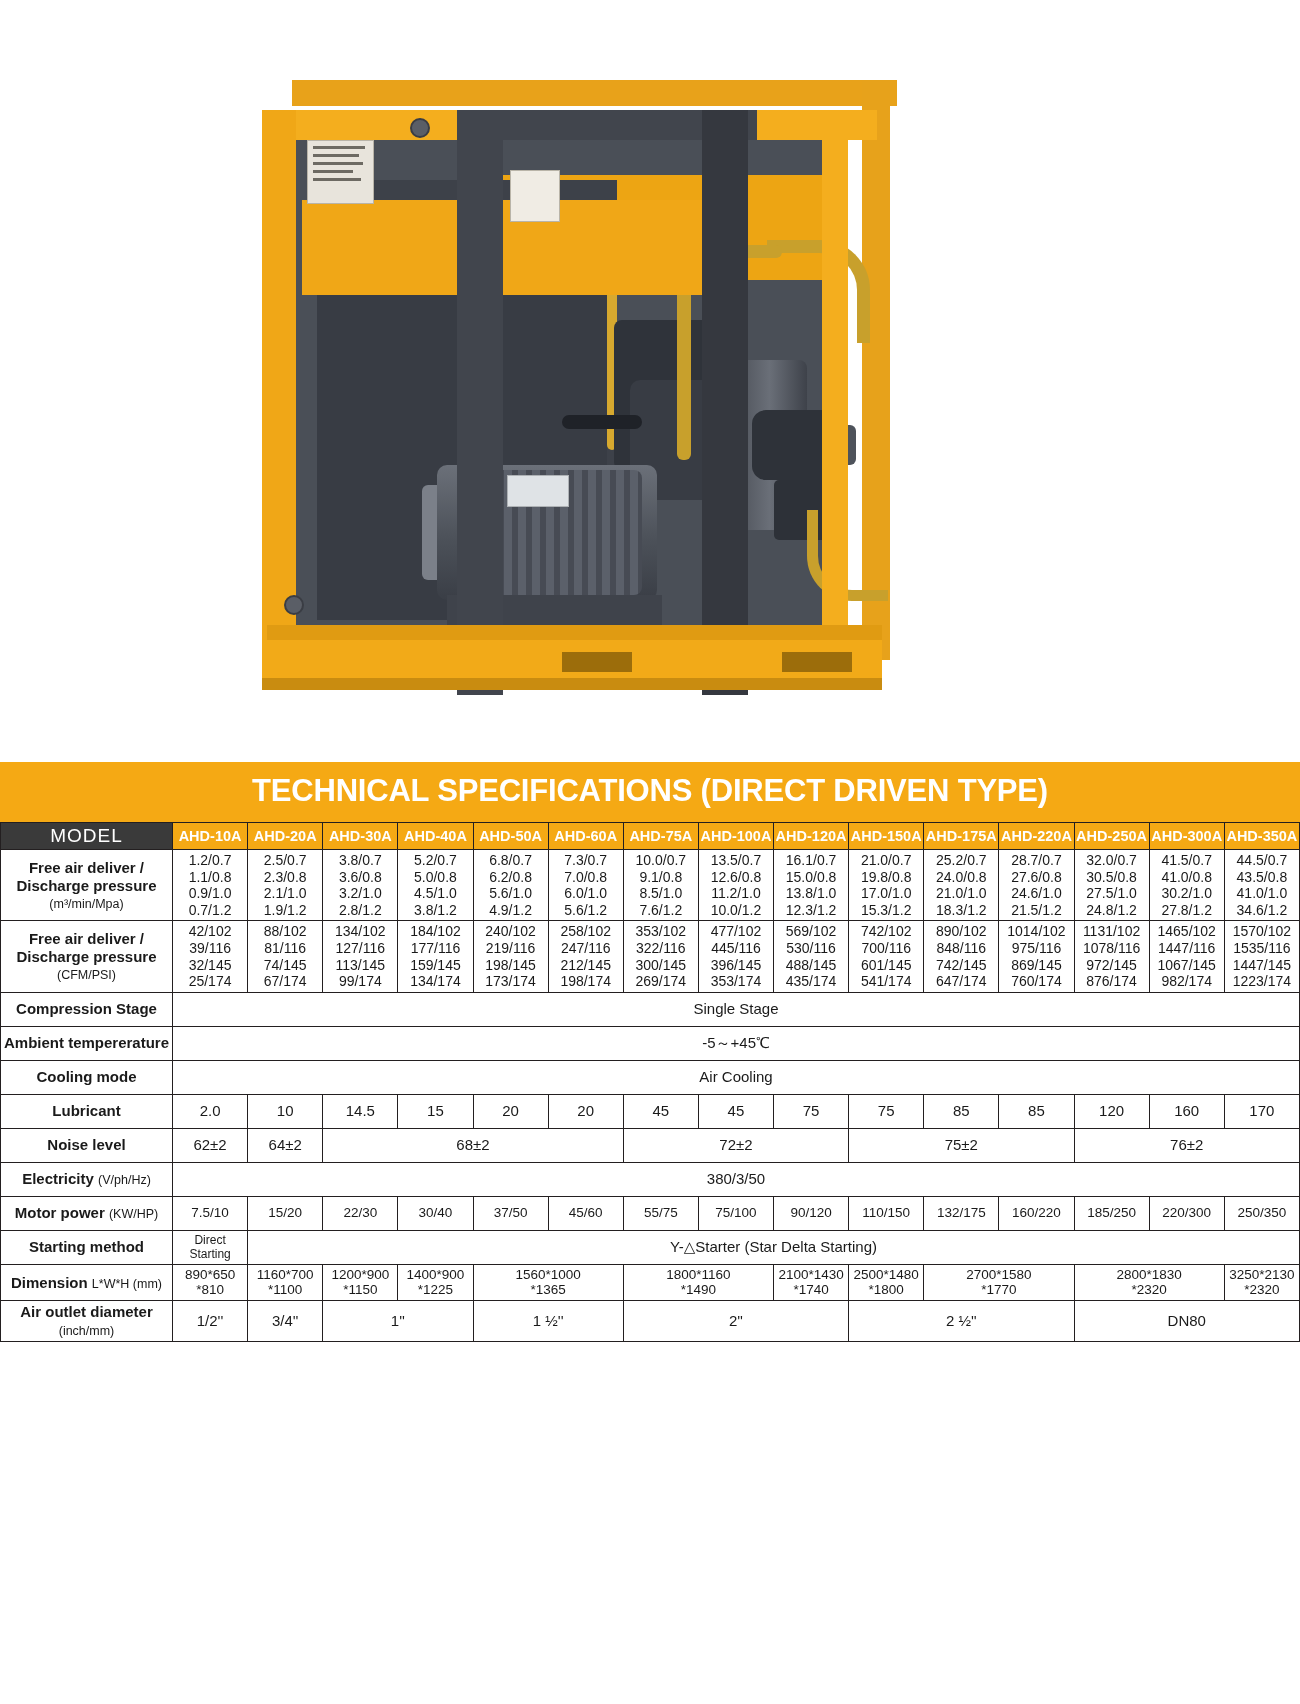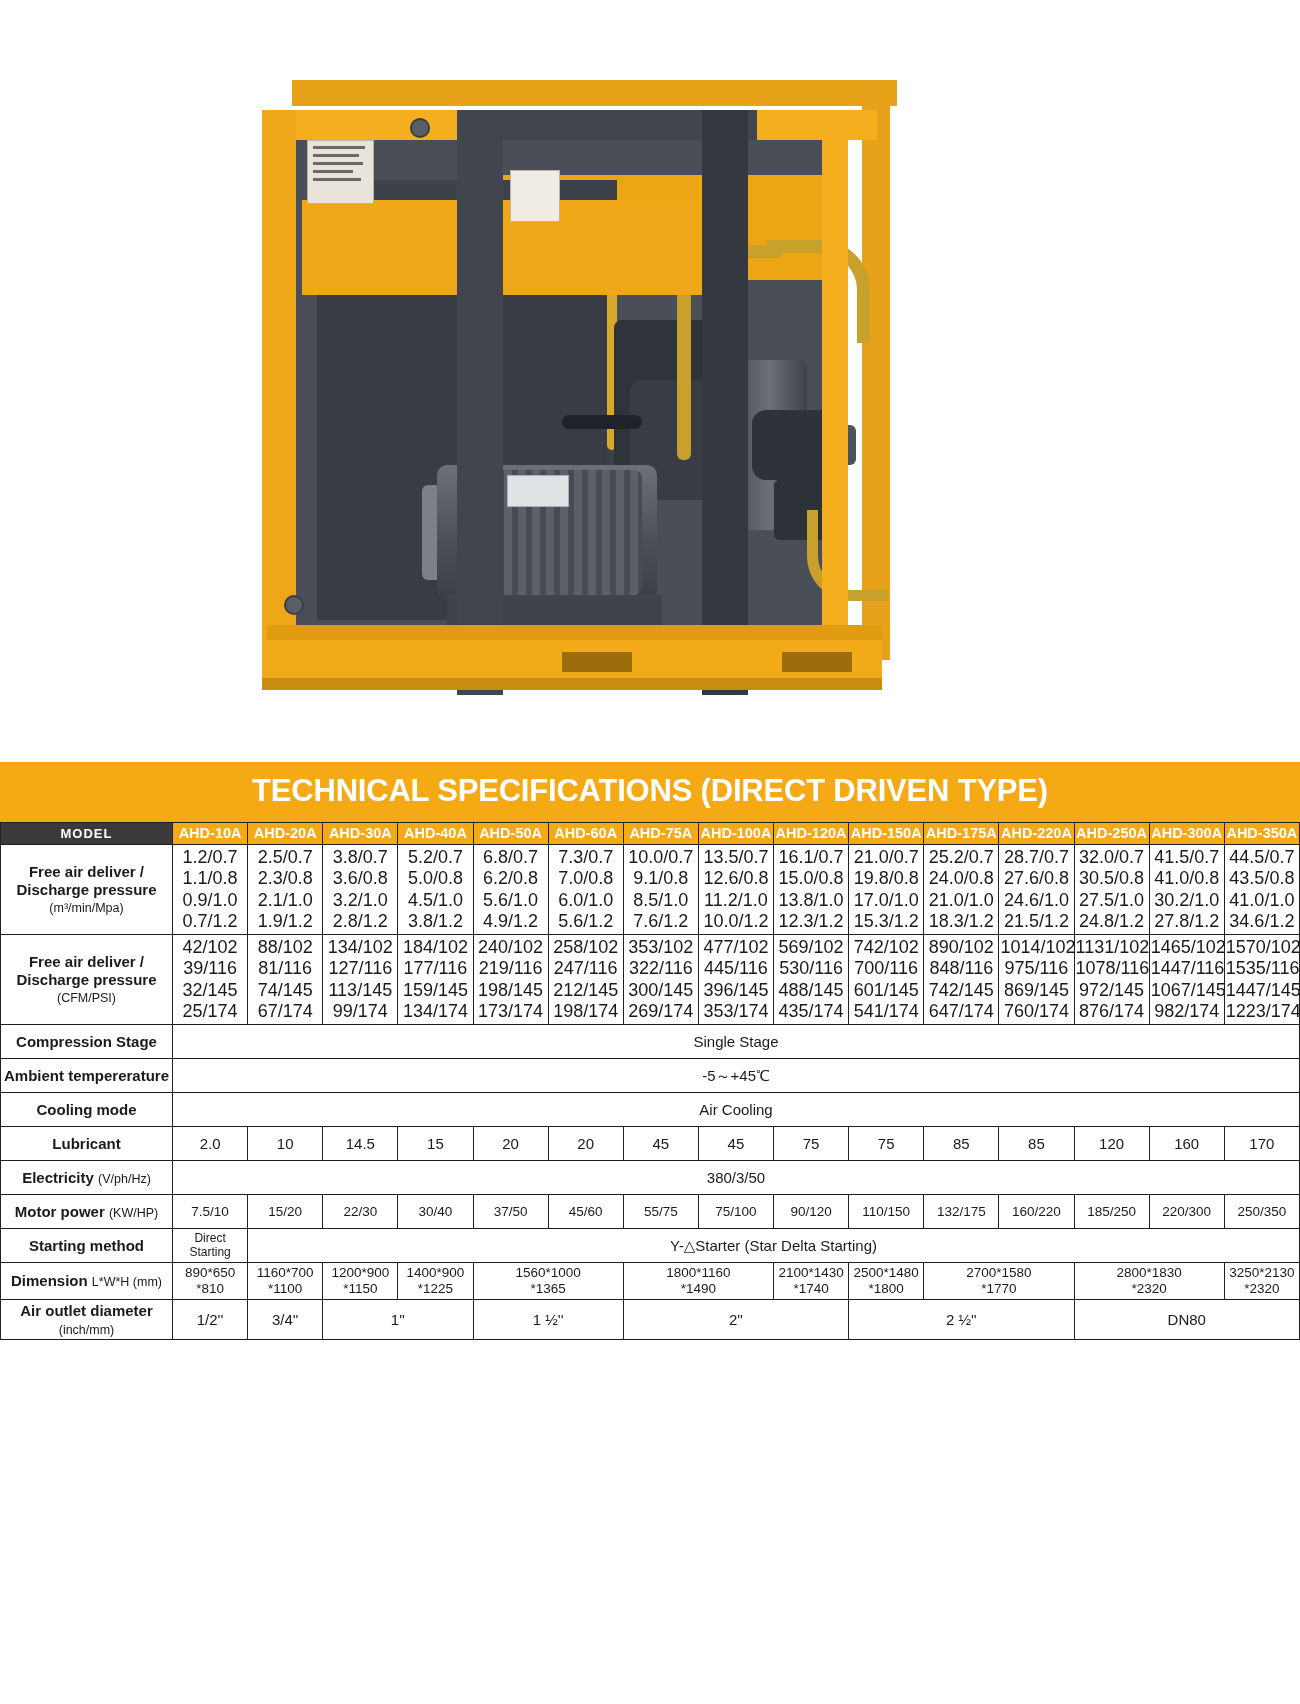--- a/index.html
+++ b/index.html
@@ -243,43 +243,43 @@
   table.spec td, table.spec th {
     border: 1px solid #231f20;
     text-align: center;
     vertical-align: middle;
     padding: 2px 1px;
     line-height: 1.18;
   }
   .hdr-model {
     background: #3a3a3a;
     color: #ffffff;
-    font-weight: bold;
-    font-size: 13px;
+    font-weight: normal;
+    font-size: 19px;
     letter-spacing: 1px;
   }
   .hdr-col {
     background: #f5a914;
     color: #ffffff;
     font-weight: bold;
     font-size: 14.5px;
     padding: 5px 0;
   }
   .rowlabel {
     text-align: left;
     padding-left: 9px;
     font-weight: bold;
     font-size: 15px;
   }
   .rowlabel .unit {
     font-weight: normal;
     font-size: 12.5px;
   }
   .multi {
-    font-size: 18px;
+    font-size: 14px;
     line-height: 1.3;
     padding: 5px 0;
   }
   .cell-sm { font-size: 13.5px; margin-top: 18px; }
   .cell-xs { font-size: 12px; }
   .lbl-col { width: 172px; }
   .tall { height: 34px; }
 </style>
 </head>
 <body>
@@ -444,20 +444,29 @@
         <td>45</td>
         <td>75</td>
         <td>75</td>
         <td>85</td>
         <td>85</td>
         <td>120</td>
         <td>160</td>
         <td>170</td>
       </tr>
 
+      <tr class="tall">
+        <td class="rowlabel">Noise level</td>
+        <td>62±2</td>
+        <td>64±2</td>
+        <td colspan="4">68±2</td>
+        <td colspan="3">72±2</td>
+        <td colspan="3">75±2</td>
+        <td colspan="3">76±2</td>
+      </tr>
 
 
       <tr class="tall">
         <td class="rowlabel">
           <span>Electricity</span>
           <span class="unit">(V/ph/Hz)</span>
         </td>
         <td colspan="15">380/3/50</td>
       </tr>
 

